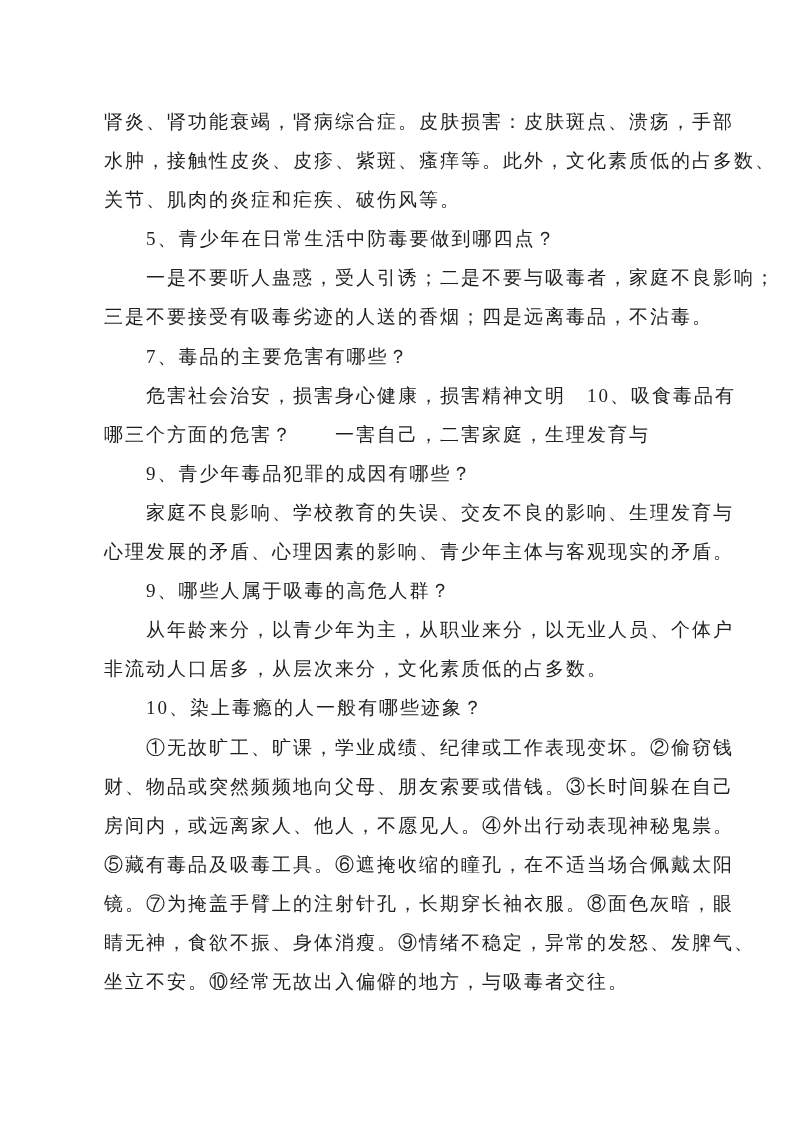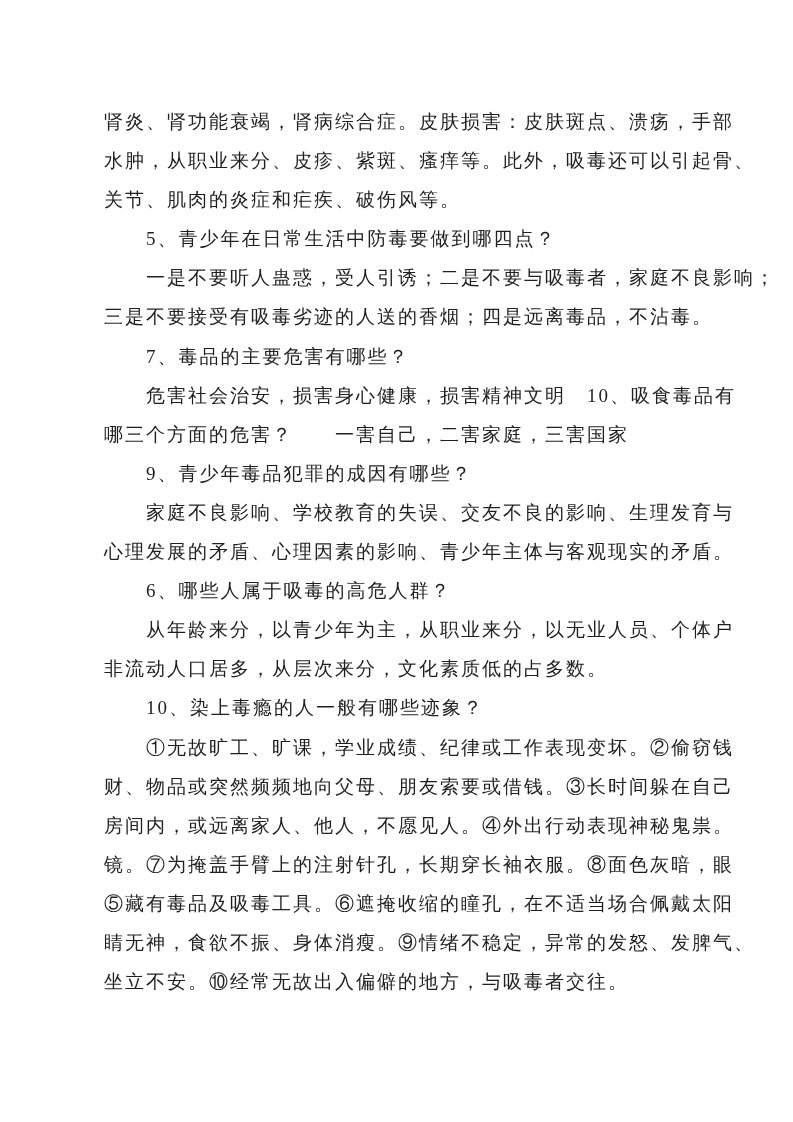--- a/index.html
+++ b/index.html
@@ -30,36 +30,36 @@
     white-space: nowrap;
     text-align: left;
   }
 </style>
 </head>
 <body>
 
 <div class="page">
   <div class="text-block">
     <div class="line">肾炎、肾功能衰竭，肾病综合症。皮肤损害：皮肤斑点、溃疡，手部</div>
-    <div class="line">水肿，从职业来分、皮疹、紫斑、瘙痒等。此外，吸毒还可以引起骨、</div>
+    <div class="line">水肿，接触性皮炎、皮疹、紫斑、瘙痒等。此外，文化素质低的占多数、</div>
     <div class="line">关节、肌肉的炎症和疟疾、破伤风等。</div>
     <div class="line">　　5、青少年在日常生活中防毒要做到哪四点？</div>
     <div class="line">　　一是不要听人蛊惑，受人引诱；二是不要与吸毒者，家庭不良影响；</div>
     <div class="line">三是不要接受有吸毒劣迹的人送的香烟；四是远离毒品，不沾毒。</div>
     <div class="line">　　7、毒品的主要危害有哪些？</div>
     <div class="line">　　危害社会治安，损害身心健康，损害精神文明　10、吸食毒品有</div>
-    <div class="line">哪三个方面的危害？　　一害自己，二害家庭，三害国家</div>
+    <div class="line">哪三个方面的危害？　　一害自己，二害家庭，生理发育与</div>
     <div class="line">　　9、青少年毒品犯罪的成因有哪些？</div>
     <div class="line">　　家庭不良影响、学校教育的失误、交友不良的影响、生理发育与</div>
     <div class="line">心理发展的矛盾、心理因素的影响、青少年主体与客观现实的矛盾。</div>
-    <div class="line">　　6、哪些人属于吸毒的高危人群？</div>
+    <div class="line">　　9、哪些人属于吸毒的高危人群？</div>
     <div class="line">　　从年龄来分，以青少年为主，从职业来分，以无业人员、个体户</div>
     <div class="line">非流动人口居多，从层次来分，文化素质低的占多数。</div>
     <div class="line">　　10、染上毒瘾的人一般有哪些迹象？</div>
     <div class="line">　　①无故旷工、旷课，学业成绩、纪律或工作表现变坏。②偷窃钱</div>
     <div class="line">财、物品或突然频频地向父母、朋友索要或借钱。③长时间躲在自己</div>
     <div class="line">房间内，或远离家人、他人，不愿见人。④外出行动表现神秘鬼祟。</div>
+    <div class="line">⑤藏有毒品及吸毒工具。⑥遮掩收缩的瞳孔，在不适当场合佩戴太阳</div>
     <div class="line">镜。⑦为掩盖手臂上的注射针孔，长期穿长袖衣服。⑧面色灰暗，眼</div>
-    <div class="line">⑤藏有毒品及吸毒工具。⑥遮掩收缩的瞳孔，在不适当场合佩戴太阳</div>
     <div class="line">睛无神，食欲不振、身体消瘦。⑨情绪不稳定，异常的发怒、发脾气、</div>
     <div class="line">坐立不安。⑩经常无故出入偏僻的地方，与吸毒者交往。</div>
   </div>
 </div>
 
 </body></html>

